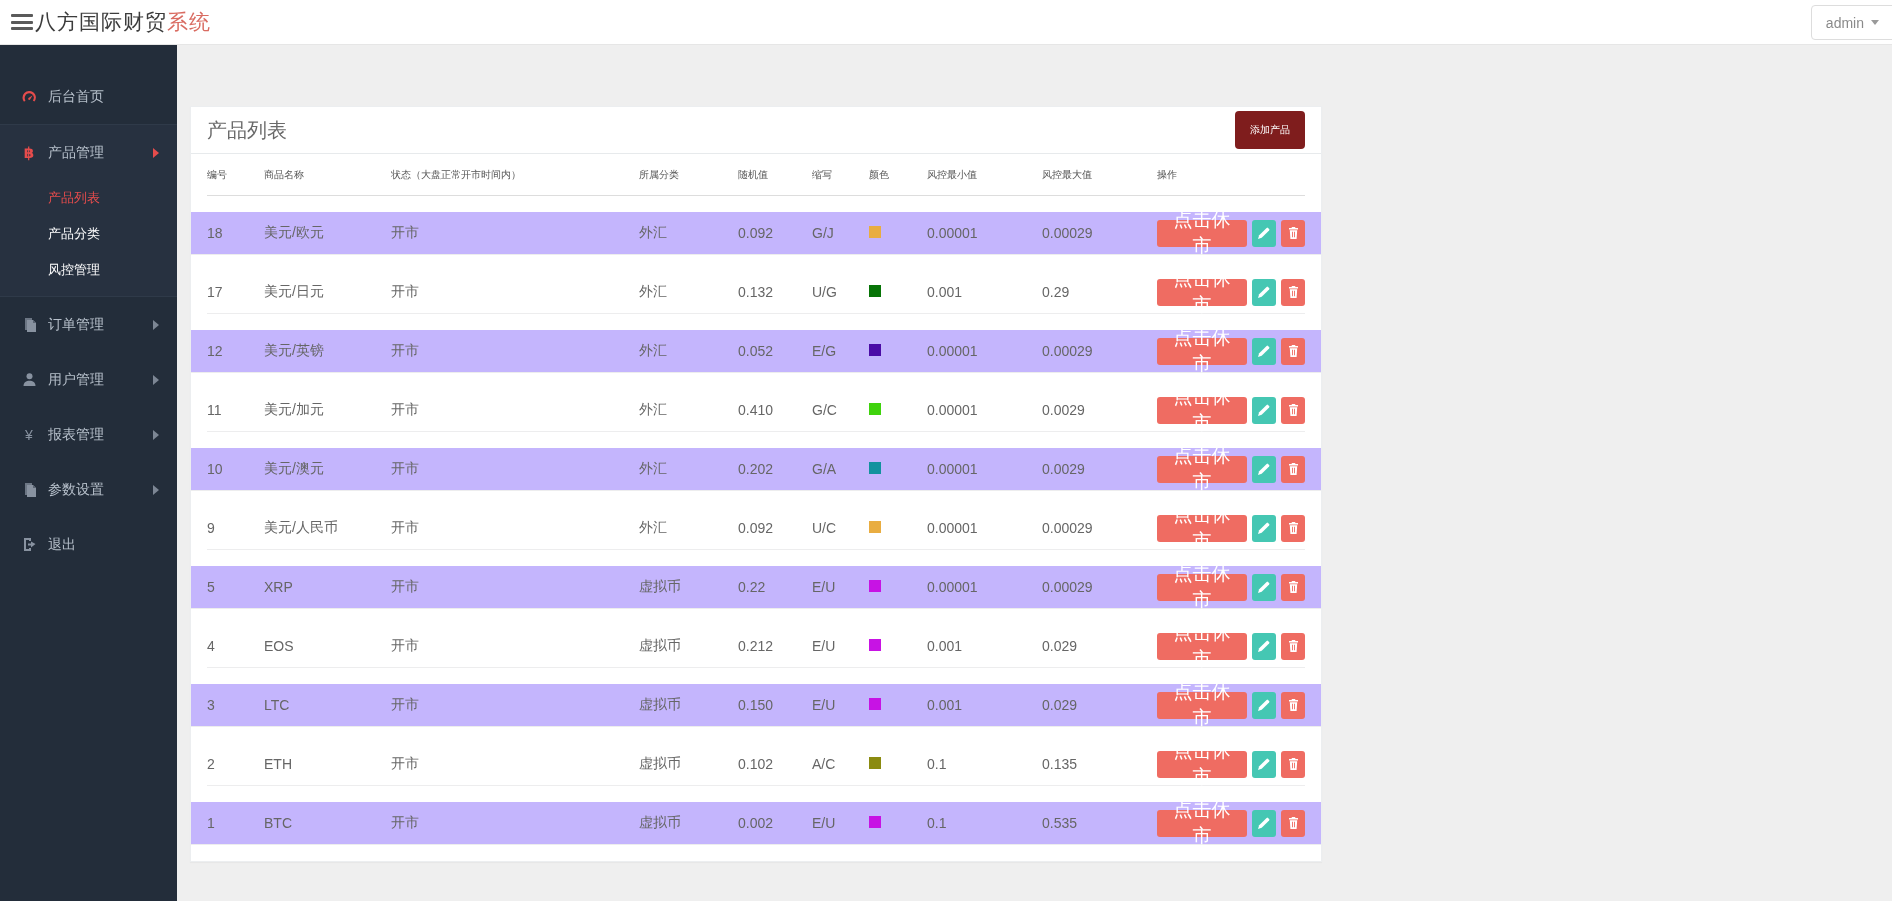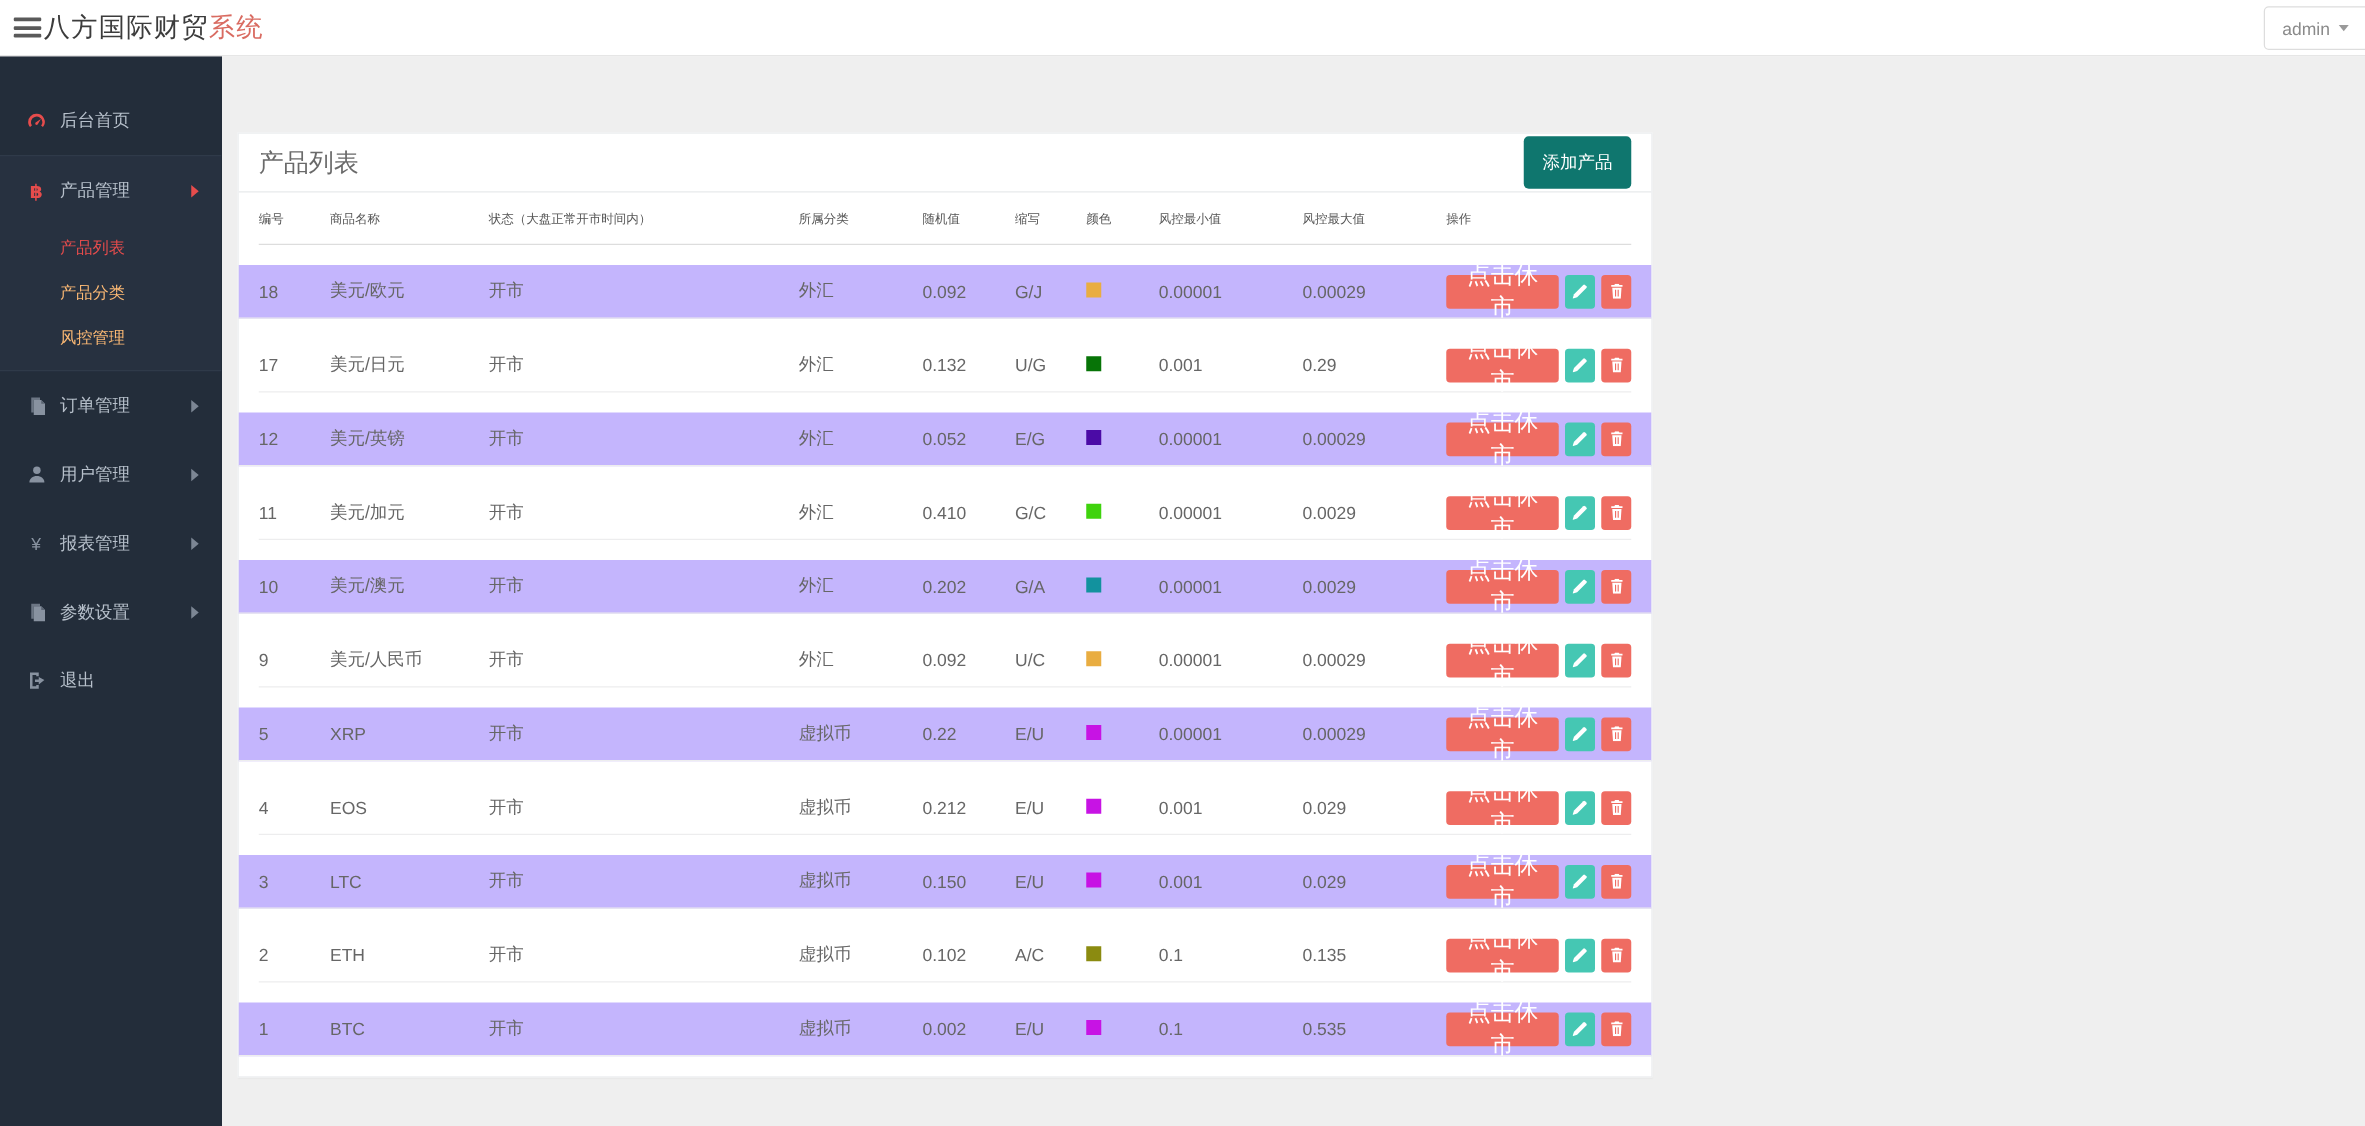--- a/index.html
+++ b/index.html
@@ -24,33 +24,33 @@
   .sidebar { position:fixed; top:45px; left:0; width:177px; height:856px; background:#232d3a; }
   .nav { padding-top:24px; }
   .menu-item { height:55px; display:flex; align-items:center; padding-left:18px; cursor:pointer;
     color:#b7c0cb; font-size:14px; position:relative;text-align:right; }
   .menu-item .micon { width:22px; display:inline-flex; justify-content:center; margin-right:8px; }
   .menu-item .caret-right { position:absolute; right:18px; width:0; height:0;
     border-top:5px solid transparent; border-bottom:5px solid transparent; border-left:6px solid #7c8694; }
   .menu-group.expanded { background:#273140; border-top:1px solid #2f3a49; border-bottom:1px solid #2f3a49;
     padding-bottom:8px; }
   .menu-group.expanded .caret-right { border-left-color:#e64c4c; }
-  .submenu-item { height:36px; line-height:36px; padding-left:48px; font-size:13px; color:#fdba74; cursor:pointer; }
+  .submenu-item { height:36px; line-height:36px; padding-left:48px; font-size:13px; color:#ffffff; cursor:pointer; }
   .submenu-item.active { color:#e64c4c; }
   .icon-red { color:#e64c4c; font-weight:bold; font-size:15px; }
   .icon-gray { color:#8892a0; font-size:14px; }
   svg.sicon { display:block; }
 
   
   .main { position:absolute; left:177px; top:45px; width:1715px; height:856px; padding:61px 0 0 13px; }
   .card { width:1132px; background:#fff; border:1px solid #eceef0; box-shadow:0 1px 1px rgba(0,0,0,0.03); }
   .card-header { height:47px; display:flex; align-items:center; justify-content:space-between;
     padding:0 16px; border-bottom:1px solid #e7eaec; }
   .card-title { font-size:20px; color:#6a6a6a; font-weight:400; }
-  .btn-add { background:#0f766e; color:#fff; border:none; border-radius:4px; font-size:14px;
+  .btn-add { background:#7f1d1d; color:#fff; border:none; border-radius:4px; font-size:10px;
     padding:12px 15px; cursor:pointer; font-family:inherit; }
 
   .table { padding:0 16px; }
   .trow, .thead { display:grid;
     grid-template-columns:57px 127px 248px 99px 74px 57px 58px 115px 115px 1fr;
     align-items:center; }
   .thead { height:42px; color:#555; font-size:10px; border-bottom:1px solid #ddd; }
   .trow { height:43px; font-size:14px; color:#666; border-bottom:1px solid #ededee; }
   .trow.striped { background:#c4b5fd; margin:16px -16px; padding:0 16px; }
   .swatch { display:inline-block; width:12px; height:12px; }

